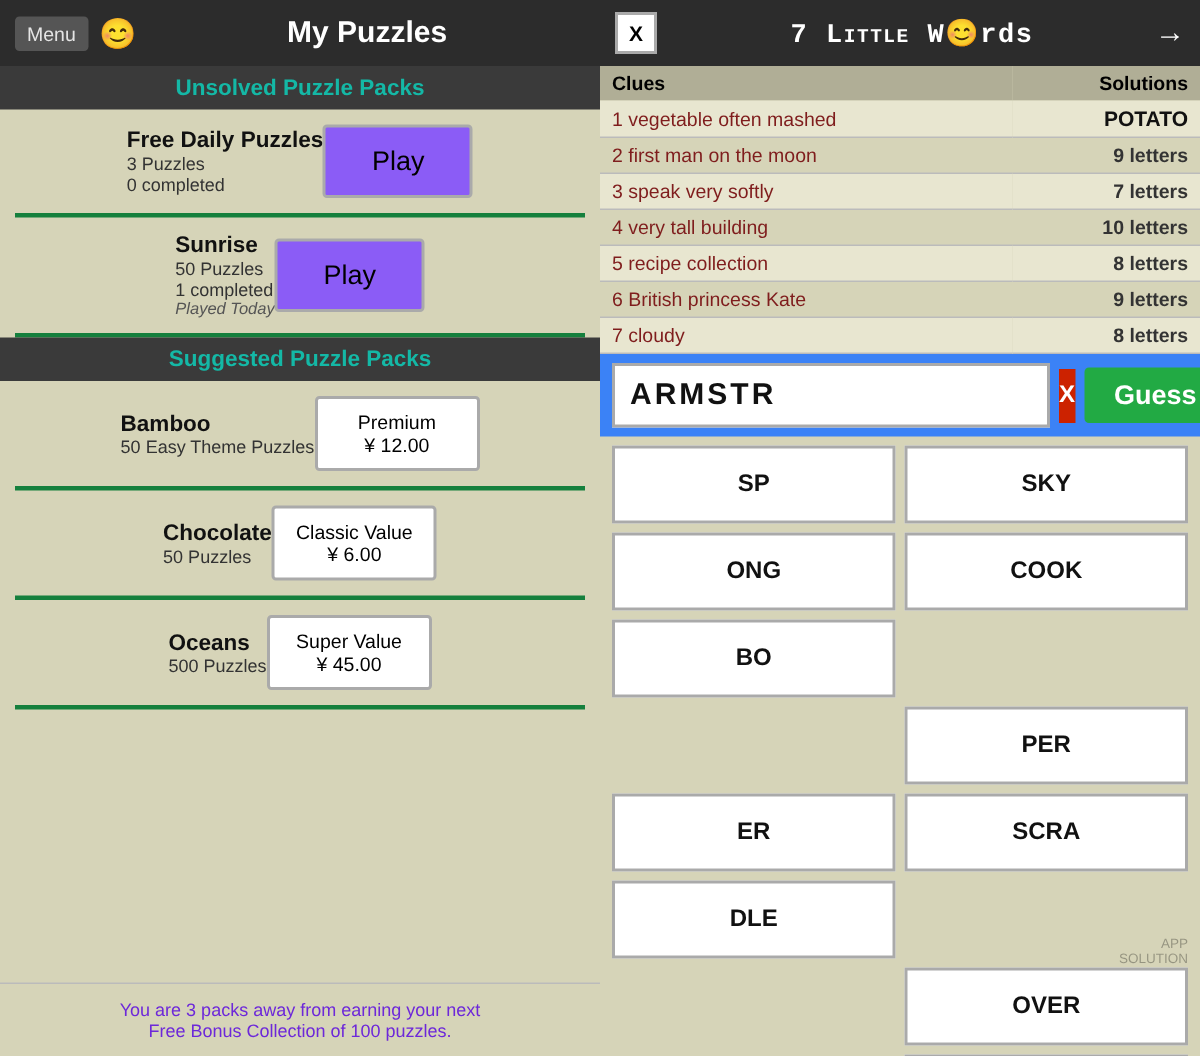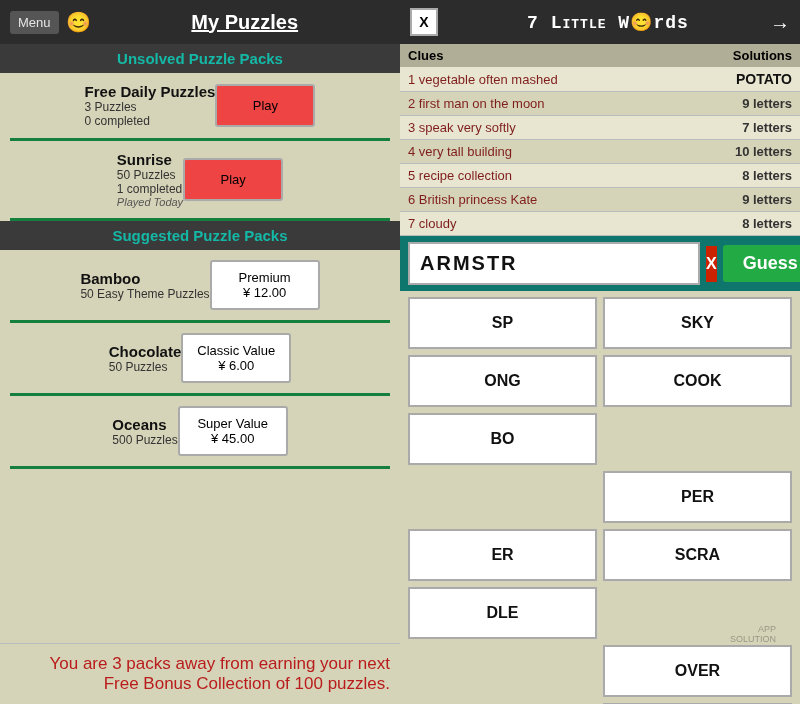--- a/index.html
+++ b/index.html
@@ -42,21 +42,20 @@
     }
     .smiley-icon {
       font-size: 20px;
     }
     .left-title {
       font-size: 20px;
       font-weight: bold;
       color: white;
       flex: 1;
       text-align: center;
-      text-decoration: underline;
     }
 
     .section-header {
       background: #3a3a3a;
       color: #14b8a6;
       text-align: center;
       font-size: 15px;
       font-weight: bold;
       padding: 6px 0;
     }
@@ -83,44 +82,44 @@
       font-size: 12px;
       color: #333;
     }
     .pack-info .played-today {
       font-style: italic;
       color: #555;
       font-size: 11px;
     }
 
     .play-btn {
-      background: #ef4444;
+      background: #8b5cf6;
       border: 2px solid #aaa;
       padding: 12px 28px;
-      font-size: 13px;
+      font-size: 18px;
       cursor: pointer;
       border-radius: 3px;
       min-width: 100px;
     }
     .premium-btn {
       background: white;
       border: 2px solid #aaa;
       padding: 8px 14px;
       font-size: 13px;
       cursor: pointer;
       border-radius: 3px;
       text-align: center;
       min-width: 110px;
     }
 
     .left-footer {
       padding: 10px;
-      text-align: right;
-      font-size: 17px;
-      color: #b91c1c;
+      text-align: center;
+      font-size: 12px;
+      color: #6d28d9;
       border-top: 1px solid #bbb;
     }
 
     
     .right-panel {
       width: 400px;
       height: 704px;
       background: #d6d4b8;
       display: flex;
       flex-direction: column;
@@ -207,21 +206,21 @@
       color: #111;
       font-size: 14px;
     }
 
     
     .answer-row {
       display: flex;
       align-items: center;
       padding: 6px 8px;
       gap: 6px;
-      background: #0f766e;
+      background: #3b82f6;
     }
     .answer-input {
       flex: 1;
       background: white;
       border: 2px solid #aaa;
       padding: 8px 10px;
       font-size: 20px;
       font-weight: bold;
       letter-spacing: 2px;
       color: #111;
@@ -287,21 +286,21 @@
       border: none;
       padding: 12px;
       font-size: 18px;
       font-weight: bold;
       cursor: pointer;
       border-radius: 4px;
     }
 
     .watermark {
       position: absolute;
-      right: 24px;
+      right: 8px;
       bottom: 60px;
       font-size: 9px;
       color: rgba(0,0,0,0.3);
       text-align: right;
     }
   </style>
 </head>
 <body>
 
 <div class="left-panel">

